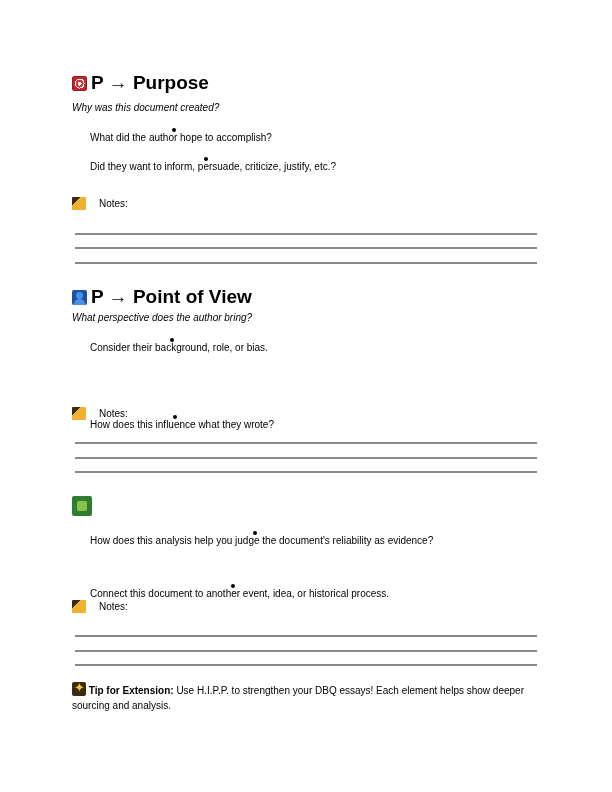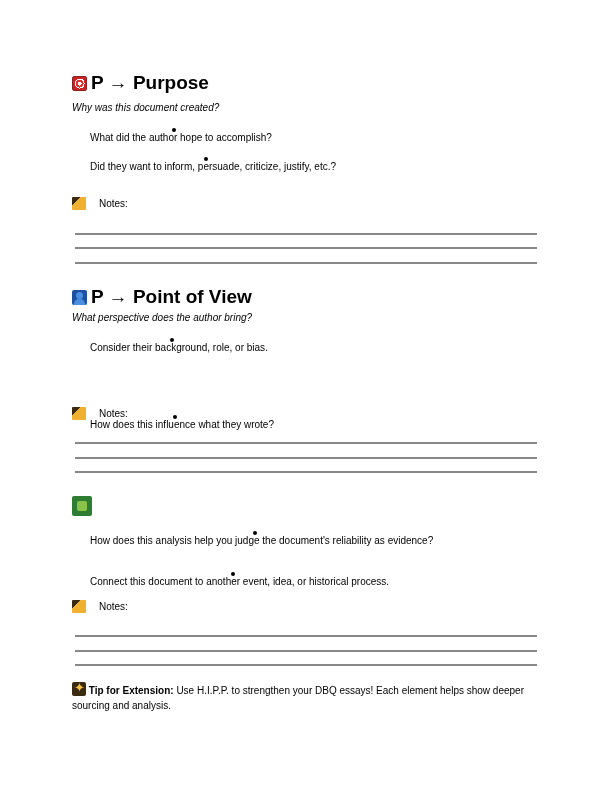--- a/index.html
+++ b/index.html
@@ -73,21 +73,21 @@
 <div class="rule" style="top:457px;"></div>
 <div class="rule" style="top:471px;"></div>
 
 <div class="abs h1" style="left:72px; top:496px;">
   <span class="ico ico-big puzzle"></span>
 </div>
 <div class="abs bullet" style="left:90px; top:531px;">
   <span class="dot"></span>
   <span>How does this analysis help you judge the document's reliability as evidence?</span>
 </div>
-<div class="abs bullet" style="left:90px; top:572px;">
+<div class="abs bullet" style="left:90px; top:584px;">
   <span class="dot"></span>
   <span>Connect this document to another event, idea, or historical process.</span>
 </div>
 <div class="abs notes" style="left:72px; top:600px;">
   <span class="ico hand"></span>
   <span>Notes:</span>
 </div>
 <div class="rule" style="top:635px;"></div>
 <div class="rule" style="top:650px;"></div>
 <div class="rule" style="top:664px;"></div>

